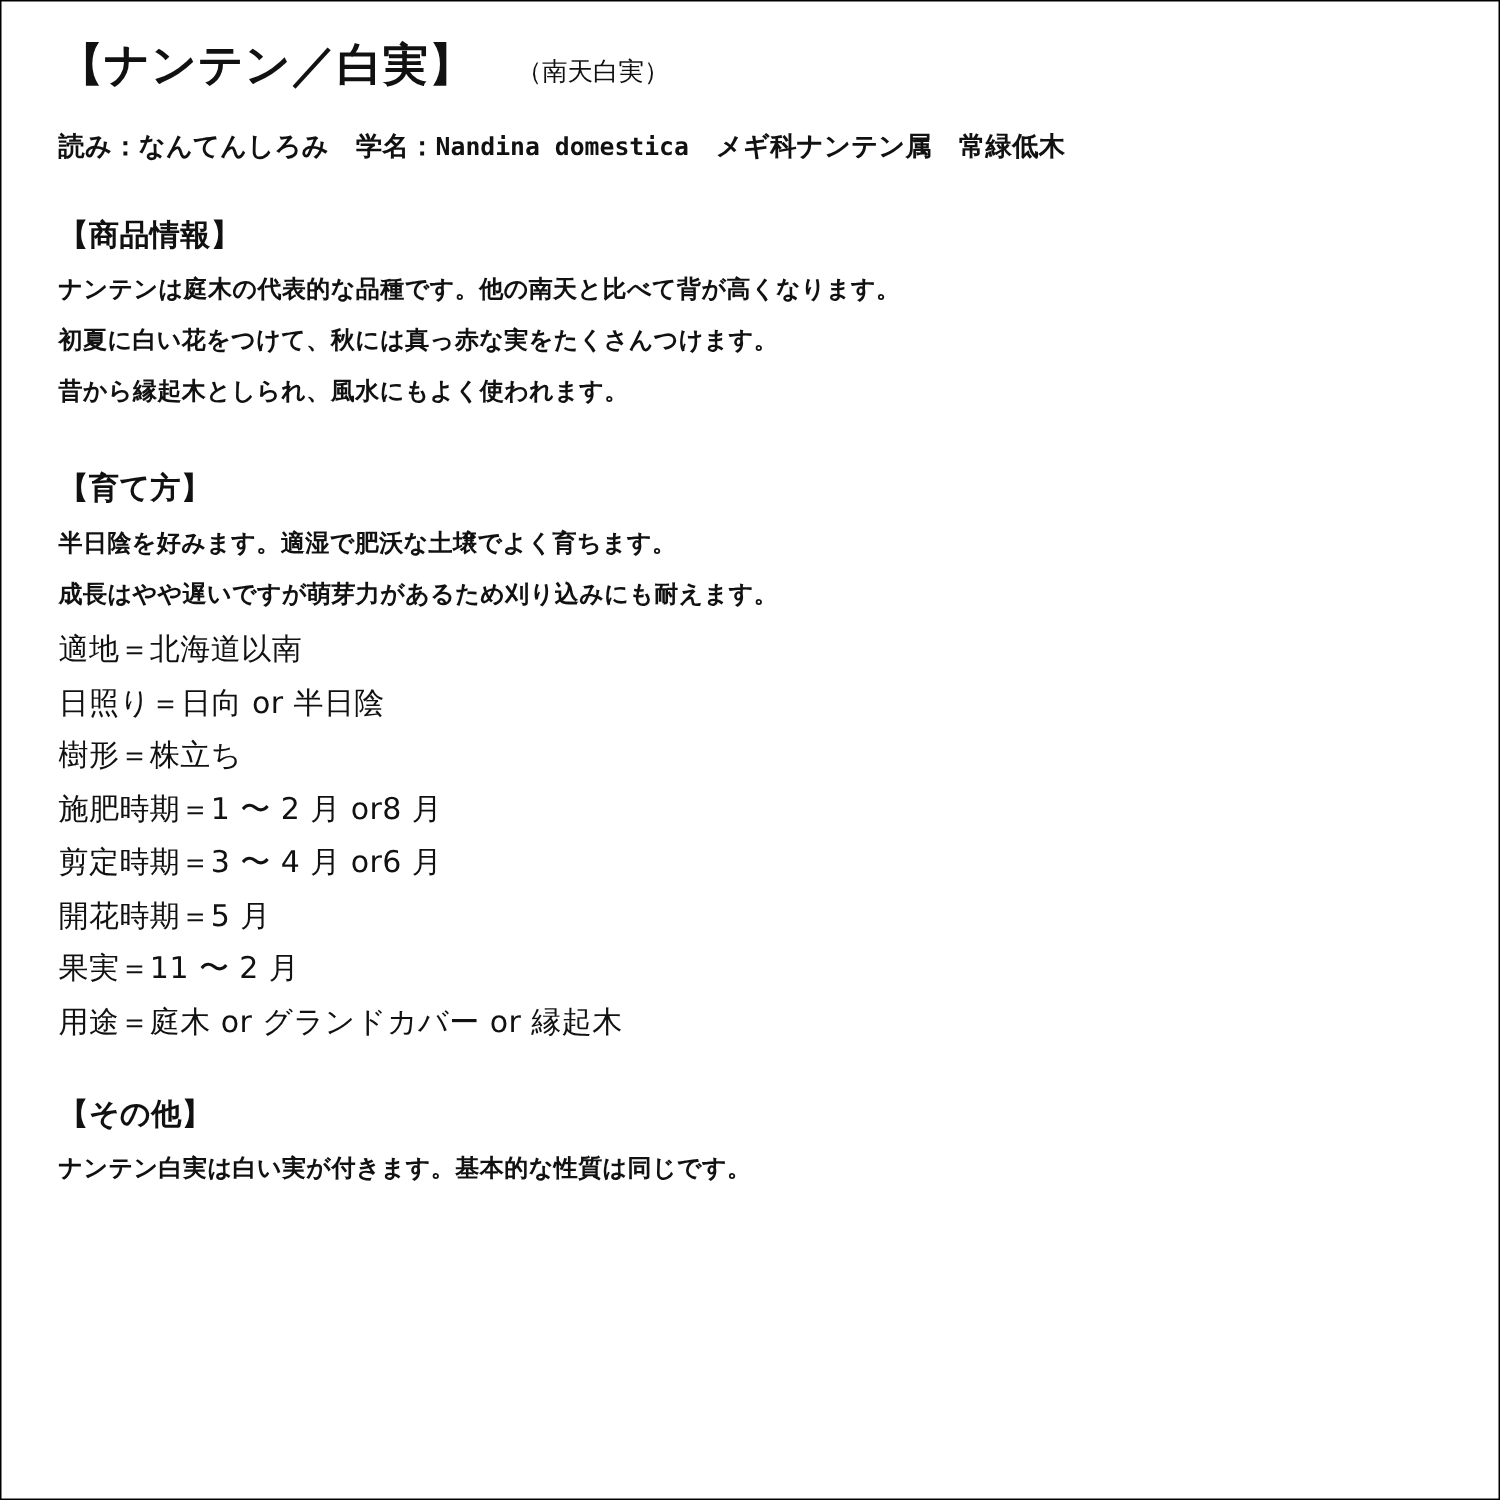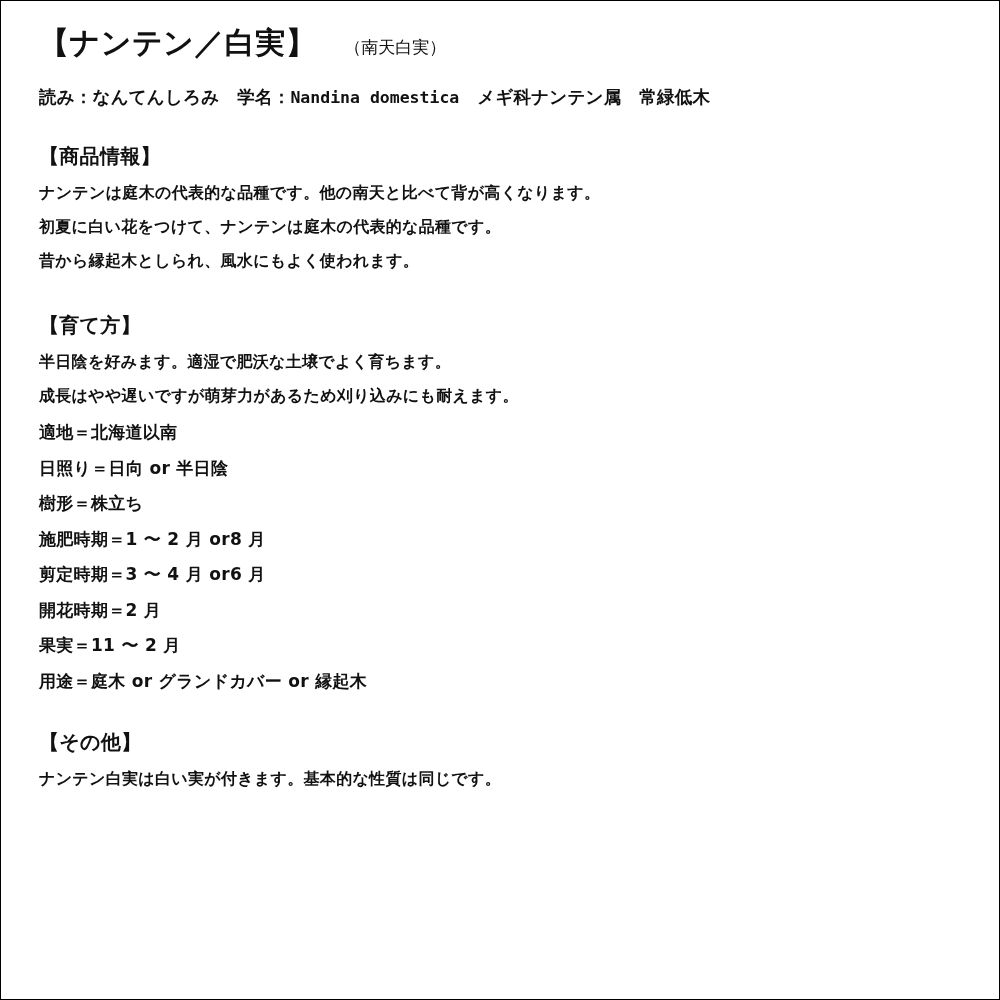--- a/index.html
+++ b/index.html
@@ -76,22 +76,22 @@
     margin-bottom: 6px;
   }
   .para {
     font-size: 16px;
     font-weight: bold;
     letter-spacing: 0.3px;
     line-height: 34px;
     white-space: nowrap;
   }
   .spec {
-    font-size: 17px;
-    font-weight: bold;
+    font-size: 20px;
+    font-weight: normal;
     letter-spacing: 0.3px;
     line-height: 35.5px;
     white-space: nowrap;
   }
   .section-gap-small { margin-top: 30px; }
   .specs { margin-top: 2px; }
 </style>
 </head>
 <body>
 
@@ -103,35 +103,35 @@
       <span class="title-sub">（南天白実）</span>
     </div>
 
     <div class="meta-line">
       <span>読み：</span><span>なんてんしろみ</span><span class="meta-gap-m"></span><span>学名：</span><span class="mono">Nandina domestica</span><span class="meta-gap-m"></span><span>メギ科ナンテン属</span><span class="meta-gap-m"></span><span>常緑低木</span>
     </div>
 
     <div class="section">
       <div class="section-heading">【商品情報】</div>
       <div class="para">ナンテンは庭木の代表的な品種です。他の南天と比べて背が高くなります。</div>
-      <div class="para">初夏に白い花をつけて、ナンテンは庭木の代表的な品種です。</div>
+      <div class="para">初夏に白い花をつけて、秋には真っ赤な実をたくさんつけます。</div>
       <div class="para">昔から縁起木としられ、風水にもよく使われます。</div>
     </div>
 
     <div class="section">
       <div class="section-heading">【育て方】</div>
       <div class="para">半日陰を好みます。適湿で肥沃な土壌でよく育ちます。</div>
       <div class="para">成長はやや遅いですが萌芽力があるため刈り込みにも耐えます。</div>
       <div class="specs">
         <div class="spec">適地＝北海道以南</div>
         <div class="spec">日照り＝日向 or 半日陰</div>
         <div class="spec">樹形＝株立ち</div>
         <div class="spec">施肥時期＝1 〜 2 月 or8 月</div>
         <div class="spec">剪定時期＝3 〜 4 月 or6 月</div>
-        <div class="spec">開花時期＝2 月</div>
+        <div class="spec">開花時期＝5 月</div>
         <div class="spec">果実＝11 〜 2 月</div>
         <div class="spec">用途＝庭木 or グランドカバー or 縁起木</div>
       </div>
     </div>
 
     <div class="section section-gap-small">
       <div class="section-heading">【その他】</div>
       <div class="para">ナンテン白実は白い実が付きます。基本的な性質は同じです。</div>
     </div>
 

